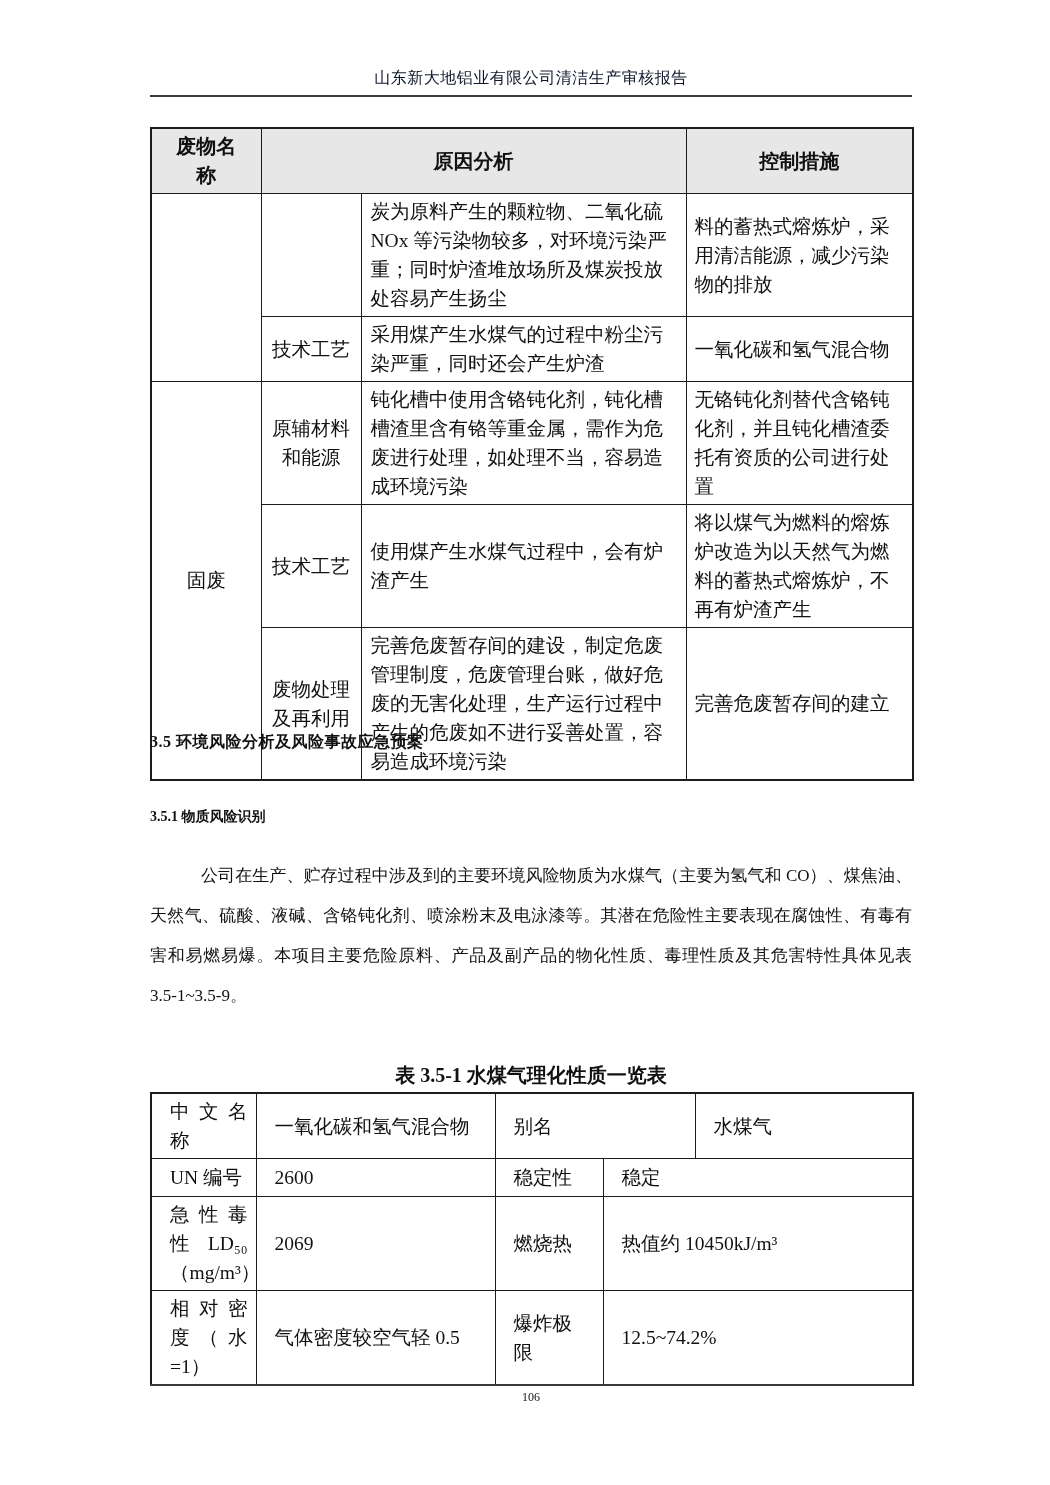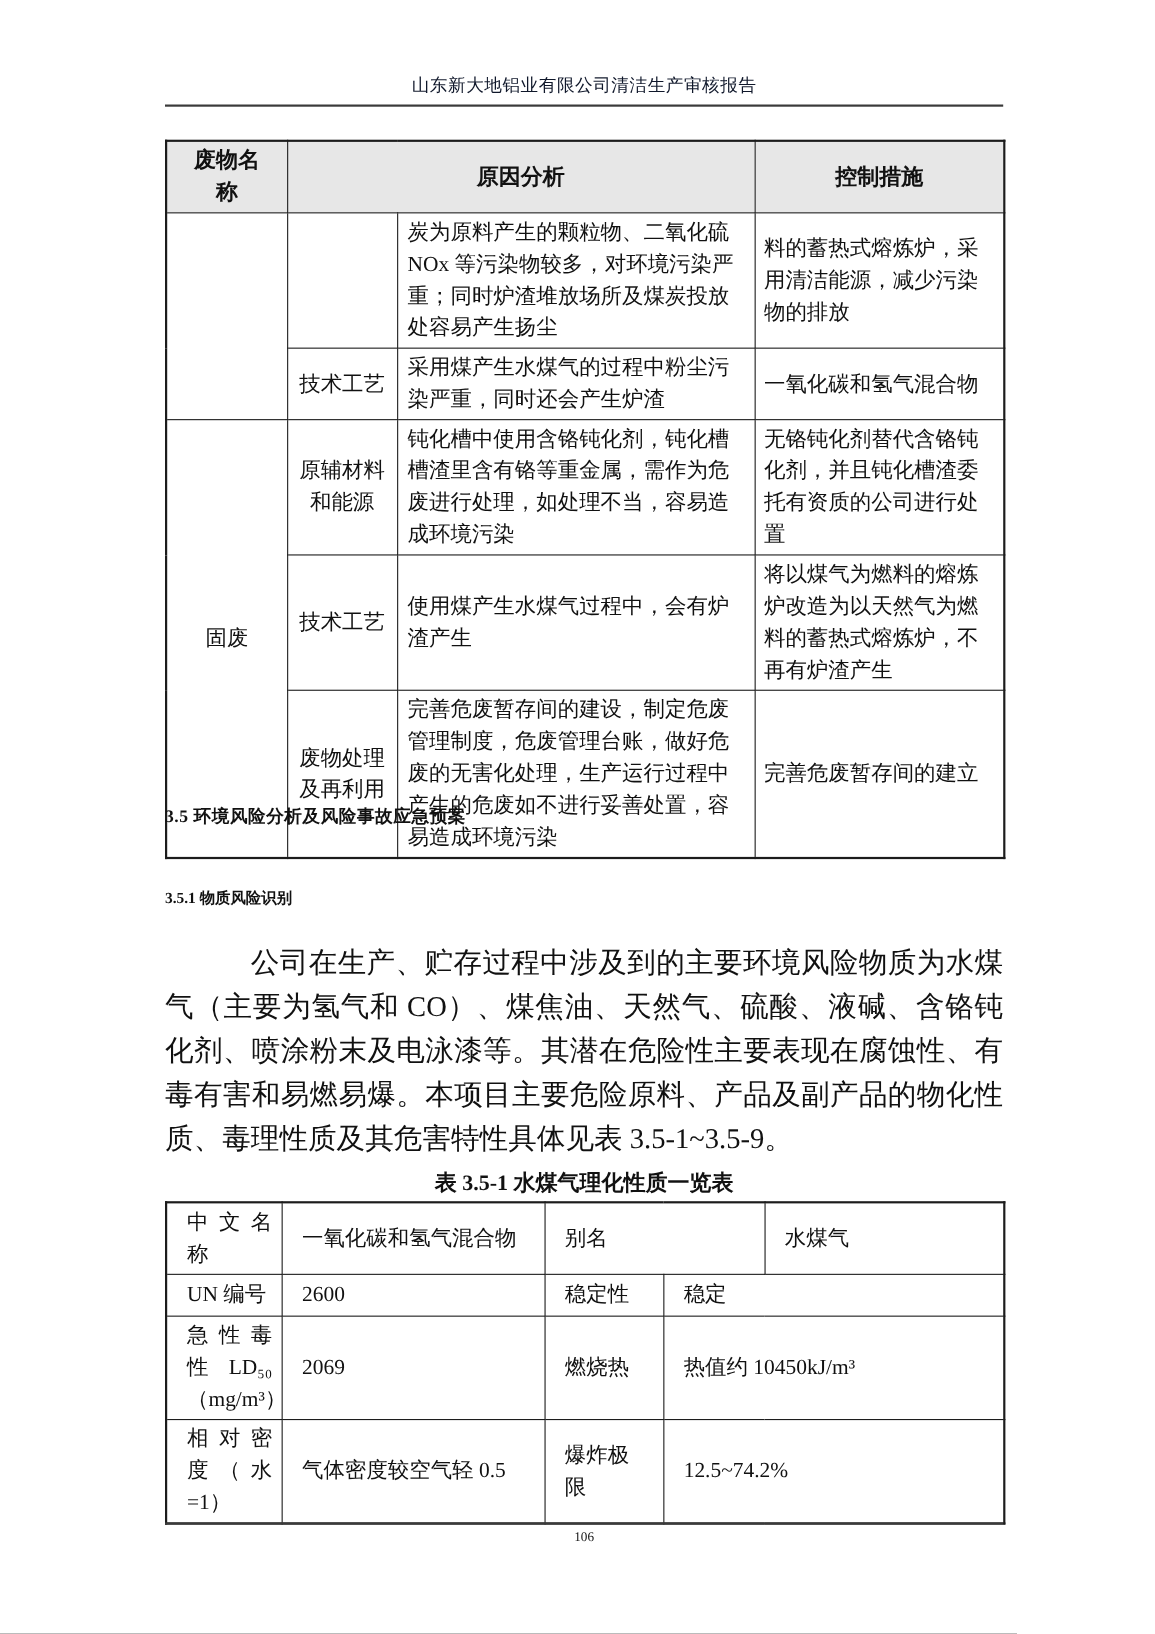--- a/index.html
+++ b/index.html
@@ -28,21 +28,21 @@
   .t1 .hrow td{background:#e7e7e7;font-weight:bold;text-align:center;font-size:20px;}
   .t1 .c-name{text-align:center;padding:17px 4px;}
   .t1 .c-cat{text-align:center;padding:3px 4px;}
   .t1 .c-cause{text-align:left;padding:3px 6px 3px 9px;}
   .t1 .c-ctrl{text-align:left;padding:3px 4px 3px 8px;margin-left:43px;}
 
   .h-35{position:absolute;top:732px;left:150px;font-size:16px;font-weight:bold;letter-spacing:.5px;}
   .h-351{position:absolute;top:808px;left:150px;font-size:14px;font-weight:bold;}
   .para{
     position:absolute;top:856px;left:150px;width:762px;
-    font-size:26px;line-height:40px;text-align:justify;text-indent:3em;
+    font-size:17px;line-height:40px;text-align:justify;text-indent:3em;
   }
   .cap{position:absolute;top:1062px;left:150px;width:762px;text-align:center;
        font-size:20px;font-weight:bold;}
 
   .t2{position:absolute;top:1092px;left:150px;}
   .t2 td{font-size:19.5px;line-height:28px;padding:3px 6px 3px 10px;text-align:left;}
   .t2 .lab{text-align:justify;padding-right:8px;}
 </style>
 </head>
 <body>

